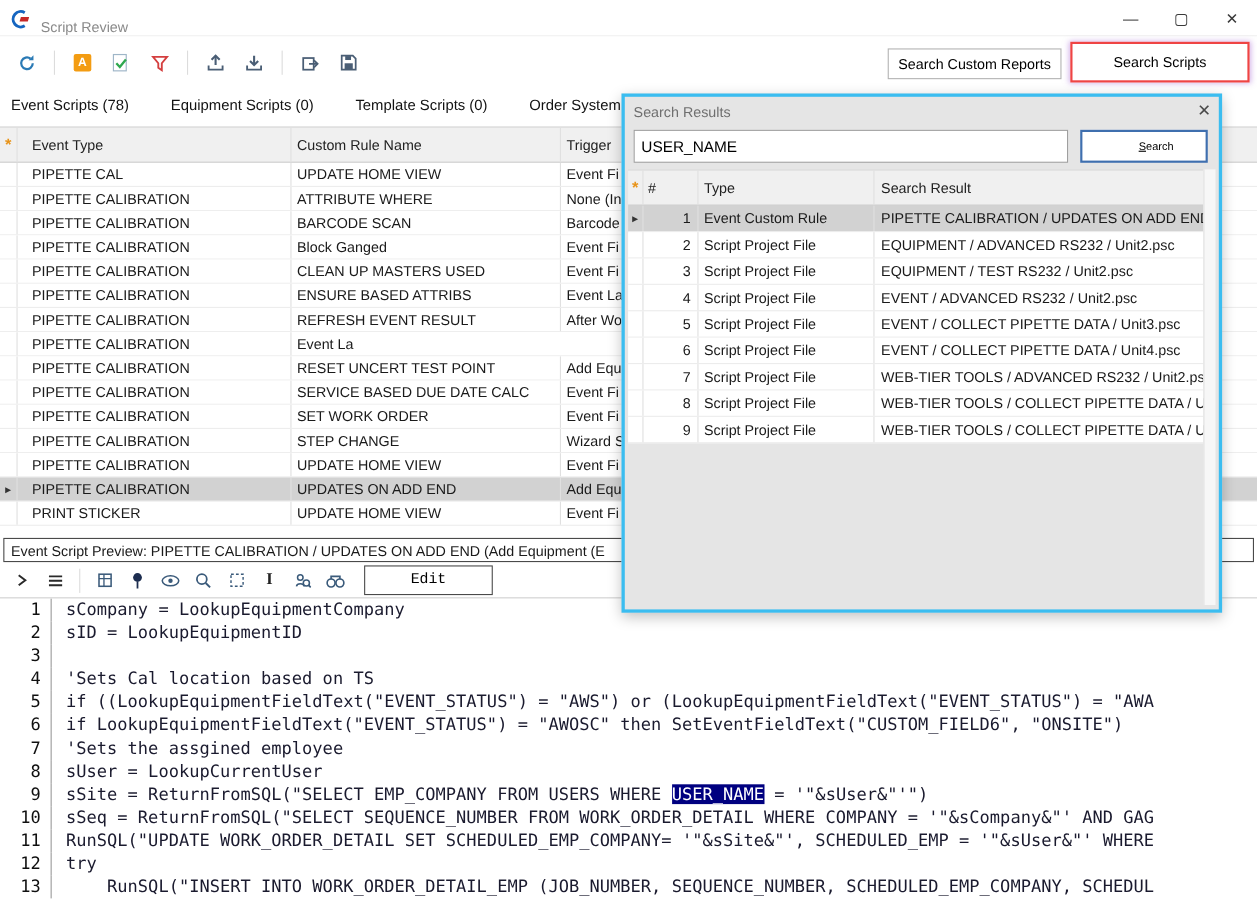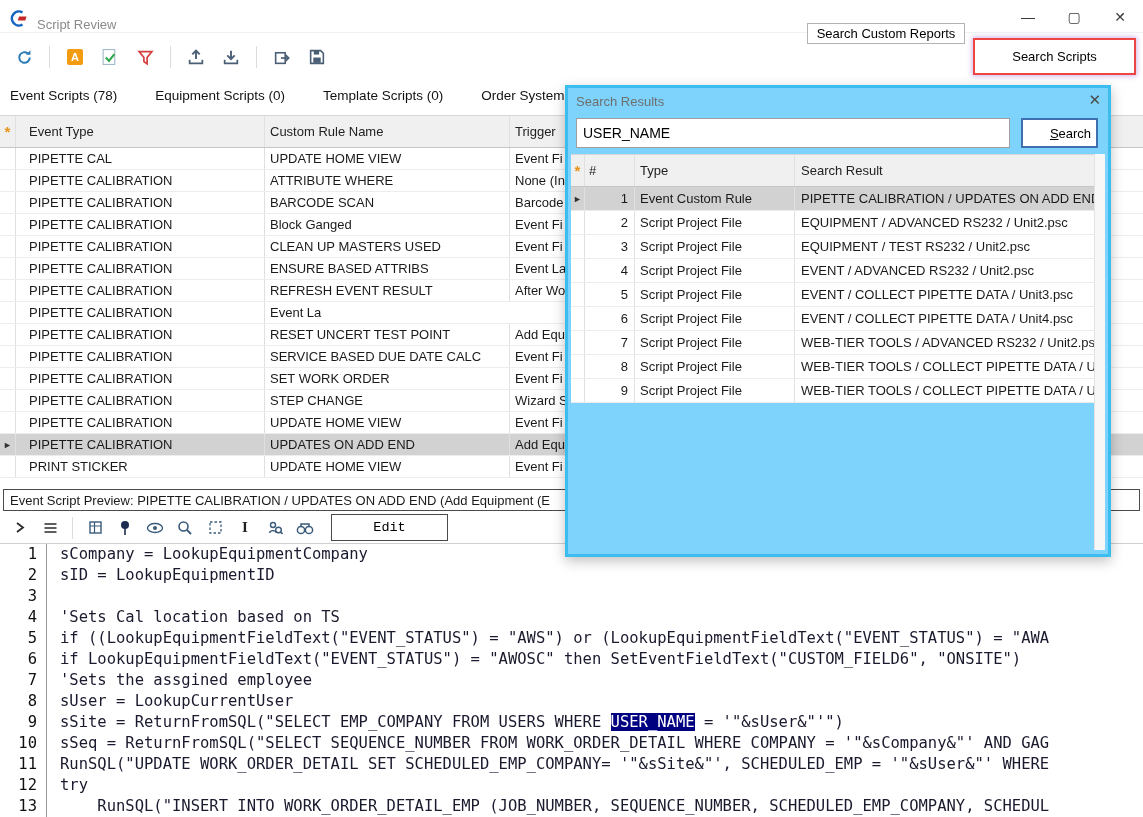--- a/index.html
+++ b/index.html
@@ -14,21 +14,21 @@
   .title-text { color:#8a8a8a; font-size:13px; margin-left:8px; }
   .win-controls { position:absolute; top:0; right:0; height:33px; display:flex; }
   .win-btn { width:46px; height:33px; display:flex; align-items:center; justify-content:center;
     font-size:14px; color:#3a3a3a; cursor:default; }
   
   .toolbar { position:absolute; top:36px; left:12px; height:42px; display:flex; align-items:center; gap:11px; }
   .tb-btn { width:24px; height:24px; display:flex; align-items:center; justify-content:center; }
   .tb-sep { width:1px; height:22px; background:#dcdcdc; margin:0 2px; }
   .icon-a { width:16px; height:16px; background:#f39c12; color:#fff; font-weight:bold; font-size:11px;
     display:flex; align-items:center; justify-content:center; border-radius:2px; }
-  .btn-scr { position:absolute; top:23px; left:807px; width:158px; height:21px; background:#fff;
+  .btn-scr { position:absolute; top:44px; left:807px; width:158px; height:28px; background:#fff;
     border:1px solid #b3b3b3; font-size:13px; font-family:inherit; }
   .btn-ss { position:absolute; top:38px; left:973px; width:163px; height:37px; background:#fff;
     border:2px solid #ef4444; box-shadow:0 0 5px 1px rgba(166,104,213,.5); font-size:13px; font-family:inherit; }
   
   .tabs { position:absolute; top:88px; left:10px; display:flex; gap:38px; font-size:13.5px; color:#121212; }
   .tab { cursor:default; white-space:nowrap; }
   
   .main-table { position:absolute; top:115px; left:0; width:1143px; font-size:13px; }
   .mt-header { display:flex; height:33px; background:#f0f0f0; border-top:1px solid #d6d6d6;
     border-bottom:1px solid #c6c6c6; align-items:center; color:#222; }
@@ -52,27 +52,27 @@
   .edit-btn { position:absolute; top:514px; left:331px; width:117px; height:27px; background:#fff;
     border:1px solid #4a4a4a; font-size:13.5px; font-family:Liberation Mono, monospace; }
   
   .code-area { position:absolute; top:543px; left:0; right:0; bottom:0; border-top:1px solid #cfcfcf;
     font-family:"DejaVu Sans Mono", monospace; font-size:15.5px; color:#1a1a2e; overflow:hidden; background:#fff; }
   .code-line { display:flex; height:21px; line-height:21px; white-space:pre; }
   .ln { flex:none; width:46px; text-align:right; padding-right:9px; color:#101010; }
   .ct { flex:1; border-left:1px solid #9a9a9a; padding-left:13px; overflow:hidden; }
   .hl { background:#000080; color:#fff; }
   
-  .dialog { position:absolute; left:565px; top:85px; width:546px; height:472px; background:#7dd3fc;
+  .dialog { position:absolute; left:565px; top:85px; width:546px; height:472px; background:#e5e5e5;
     border:3px solid #3bbdf0; box-shadow:0 4px 12px rgba(0,0,0,.25); z-index:20; }
   .dlg-title { height:26px; display:flex; align-items:center; padding-left:8px; color:#6f6f6f; font-size:13px; }
   .dlg-close { position:absolute; top:3px; right:7px; font-size:15px; color:#4a4a4a; background:none; border:none; }
   .dlg-search-row { position:absolute; top:30px; left:8px; right:10px; height:30px; display:flex; gap:11px; }
   .dlg-input { flex:1; border:1px solid #9f9f9f; padding-left:6px; font-size:14px; font-family:inherit; }
-  .dlg-search-btn { width:77px; background:#fff; border:2px solid #3f6fae; font-size:13px; font-family:inherit;padding-left:22px; }
+  .dlg-search-btn { width:116px; background:#fff; border:2px solid #3f6fae; font-size:10px; font-family:inherit;padding-left:22px; }
   .accel { display:block; }
   .accel::first-letter { text-decoration:underline; }
   .dlg-table { position:absolute; top:66px; left:3px; right:14px; font-size:13px; }
   .dt-header { display:flex; height:33px; background:#f0f0f0; border-top:1px solid #d6d6d6;
     border-bottom:1px solid #c6c6c6; align-items:center; color:#222; }
   .d0 { width:14px; justify-content:center; }
   .d1 { width:50px; justify-content:flex-end; padding-right:6px; }
   .d1h { width:50px; justify-content:flex-start; padding-left:4px; }
   .d2 { width:160px; padding-left:5px; }
   .d3 { flex:1; padding-left:6px; border-right:none; }

